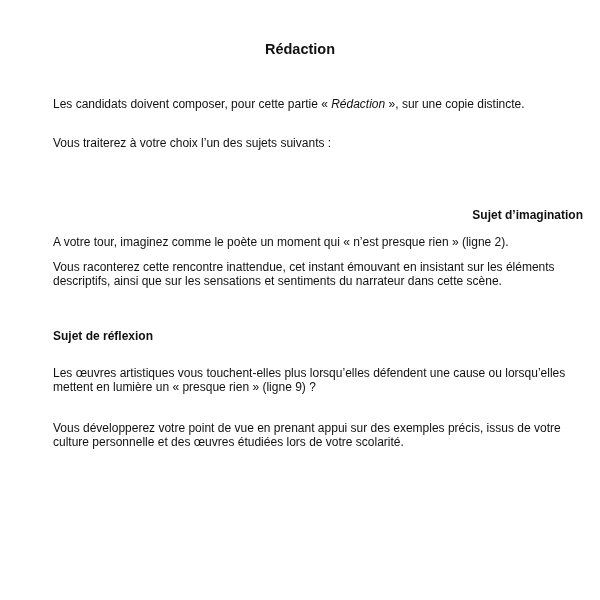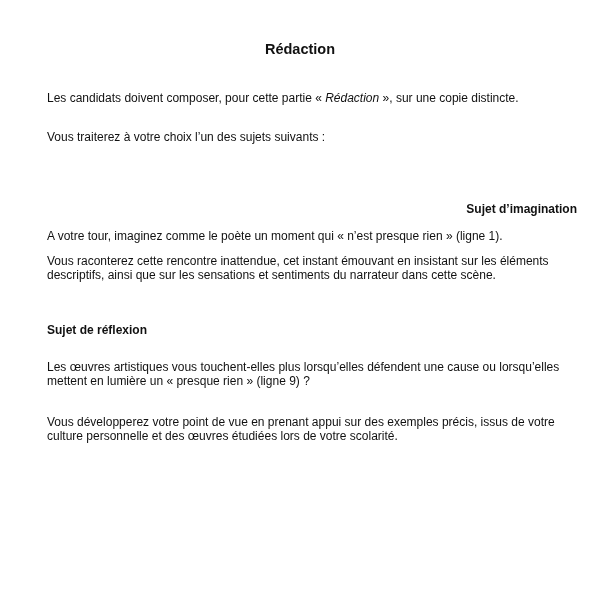--- a/index.html
+++ b/index.html
@@ -29,21 +29,21 @@
       font-size: 14.5px;
       font-weight: bold;
       margin: 0;
     }
     .line {
       position: absolute;
       left: 43px;
       width: 530px;
       font-size: 12px;
       line-height: 13.5px;
-      margin: 4px;
+      margin: 10px;
       white-space: nowrap;
     }
     .heading {
       font-weight: bold;
     }
     .para {
       white-space: normal;
       width: 520px;
     }
     em { font-style: italic; }
@@ -53,21 +53,21 @@
 
 <div class="page">
   <h1 class="title">Rédaction</h1>
 
   <p class="line" style="top:88px;"><span>Les candidats doivent composer, pour cette partie « </span><em>Rédaction</em><span> », sur une copie distincte.</span></p>
 
   <p class="line" style="top:127px;">Vous traiterez à votre choix l’un des sujets suivants :</p>
 
   <p class="line heading" style="top:199px;text-align:right;">Sujet d’imagination</p>
 
-  <p class="line para" style="top:226px;">A votre tour, imaginez comme le poète un moment qui « n’est presque rien » (ligne 1).</p>
+  <p class="line para" style="top:226px;">A votre tour, imaginez comme le poète un moment qui « n’est presque rien » (ligne 2).</p>
 
   <p class="line para" style="top:251px;">Vous raconterez cette rencontre inattendue, cet instant émouvant en insistant sur les éléments descriptifs, ainsi que sur les sensations et sentiments du narrateur dans cette scène.</p>
 
   <p class="line heading" style="top:320px;">Sujet de réflexion</p>
 
   <p class="line para" style="top:357px;">Les œuvres artistiques vous touchent-elles plus lorsqu’elles défendent une cause ou lorsqu’elles mettent en lumière un « presque rien » (ligne 9) ?</p>
 
   <p class="line para" style="top:412px;">Vous développerez votre point de vue en prenant appui sur des exemples précis, issus de votre culture personnelle et des œuvres étudiées lors de votre scolarité.</p>
 </div>
 

